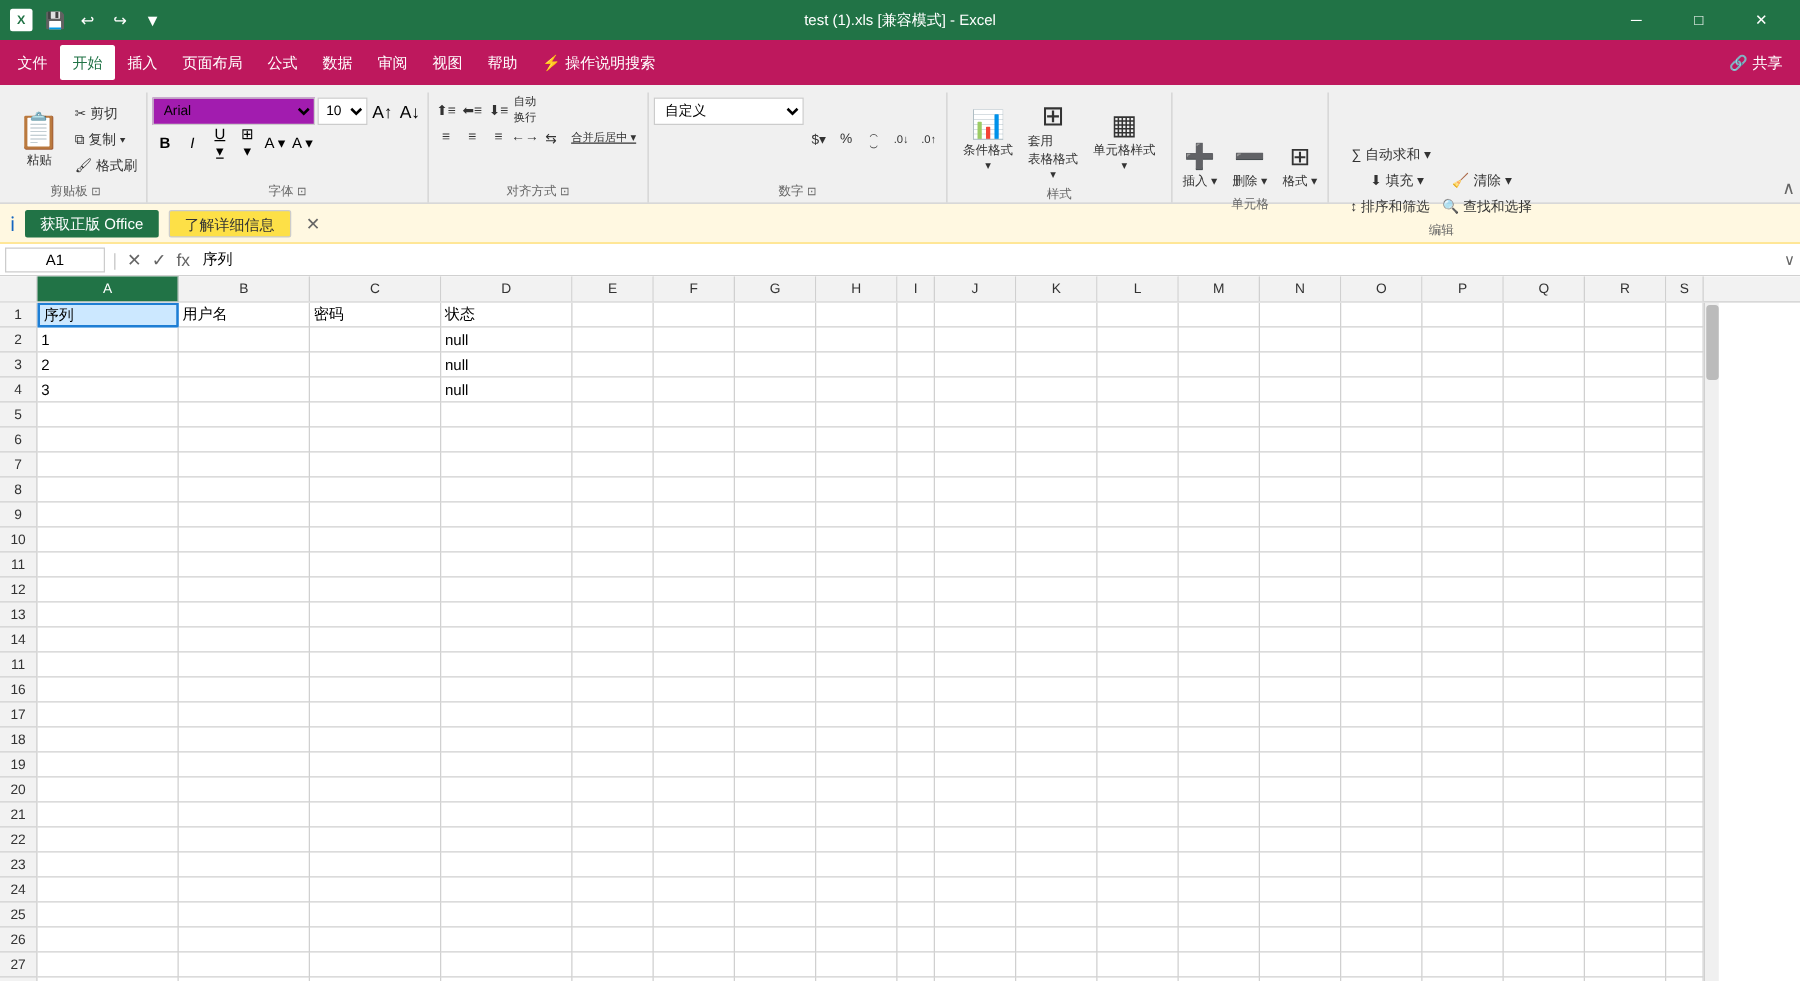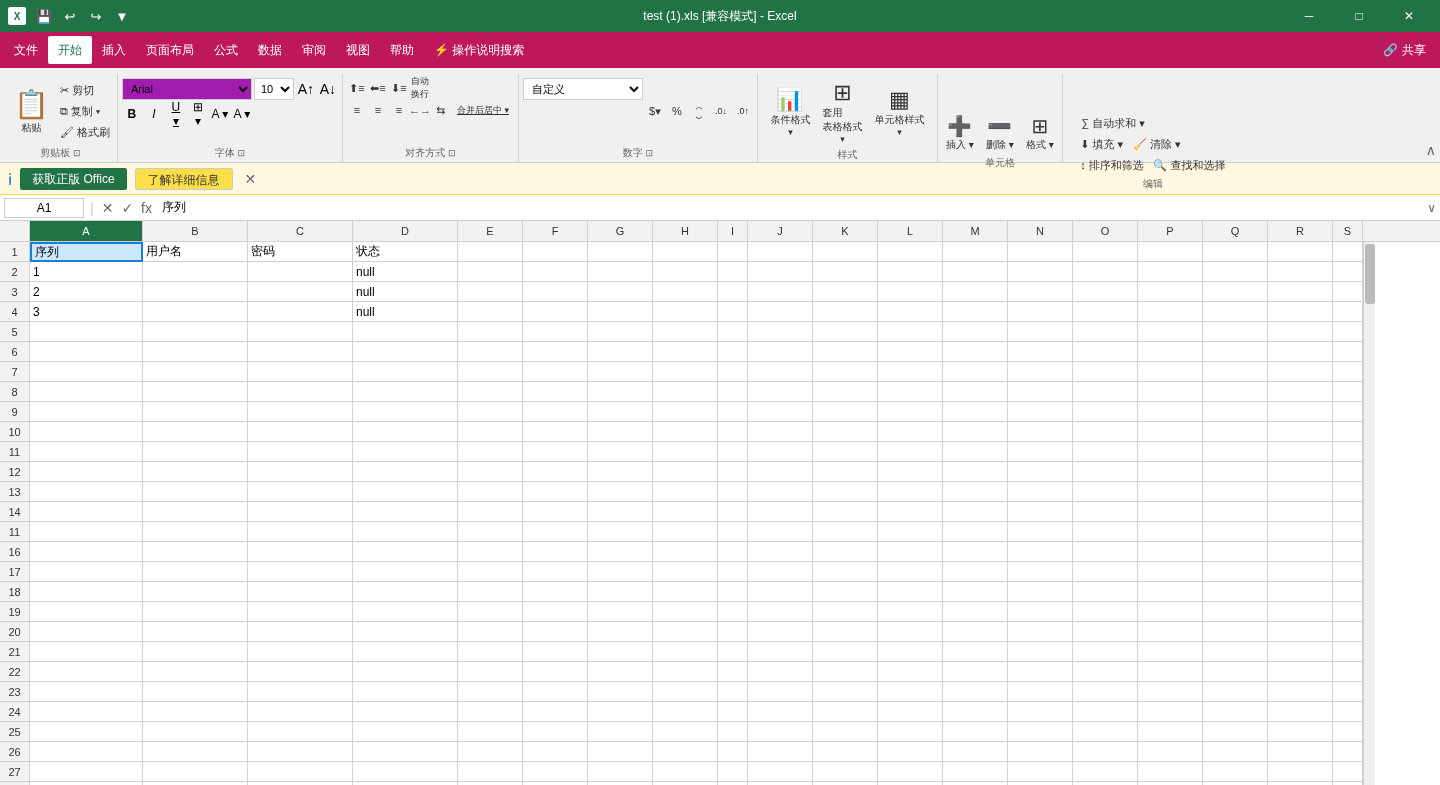--- a/index.html
+++ b/index.html
@@ -532,21 +532,21 @@
       </div>
     </div>
     <div class="ribbon-group-label">单元格</div>
   </div>
 
   <div class="ribbon-group" style="min-width:180px; border-right:none;">
     <div style="display:flex;flex-direction:column;gap:1px;padding-top:4px;flex:1;">
       <div style="display:flex;gap:4px;">
         <div class="ribbon-btn" style="flex-direction:row;min-width:auto;font-size:11px;">∑ 自动求和 ▾</div>
       </div>
-      <div style="display:flex;gap:4px;">
+      <div style="display:flex;gap:17px;margin-left:16px;">
         <div class="ribbon-btn-small">⬇ 填充 ▾</div>
         <div class="ribbon-btn-small">🧹 清除 ▾</div>
       </div>
       <div style="display:flex;gap:4px;">
         <div class="ribbon-btn-small">↕ 排序和筛选</div>
         <div class="ribbon-btn-small">🔍 查找和选择</div>
       </div>
     </div>
     <div class="ribbon-group-label">编辑</div>
   </div>

